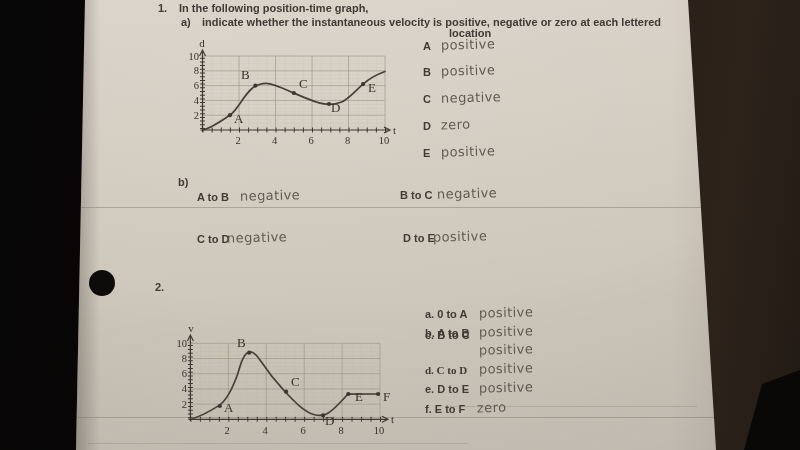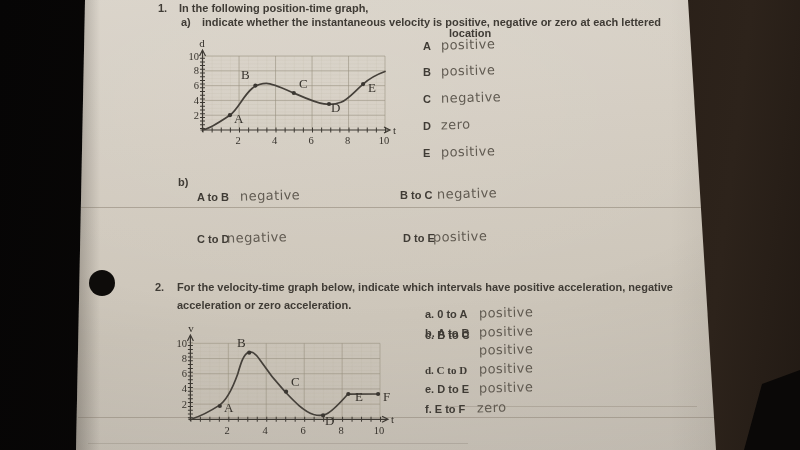--- a/index.html
+++ b/index.html
@@ -69,22 +69,20 @@
   <span class="print" style="left:197px;top:191px;">A to B</span>
   <span class="hand" style="left:240px;top:189px;">negative</span>
   <span class="print" style="left:400px;top:189px;">B to C</span>
   <span class="hand" style="left:437px;top:187px;">negative</span>
   <span class="print" style="left:197px;top:233px;text-align:center;">C to D</span>
   <span class="hand" style="left:227px;top:231px;">negative</span>
   <span class="print" style="left:403px;top:232px;">D to E</span>
   <span class="hand" style="left:433px;top:230px;">positive</span>
 
   <span class="print" style="left:155px;top:281px;">2.</span>
-  <span class="print" style="left:177px;top:281px;">For the velocity-time graph below, indicate which intervals have positive acceleration, negative</span>
-  <span class="print" style="left:177px;top:299px;">acceleration or zero acceleration.</span>
 
   <span class="print" style="left:425px;top:308px;">a. 0 to A</span>
   <span class="hand" style="left:479px;top:306px;">positive</span>
   <span class="print" style="left:425px;top:327px;">b. A to B</span>
   <span class="hand" style="left:479px;top:325px;">positive</span>
   <span class="print" style="left:425px;top:329px;">c. B to C</span>
   <span class="hand" style="left:479px;top:343px;">positive</span>
   <span class="print" style="left:425px;top:364px;font-family:Liberation Serif, serif;">d. C to D</span>
   <span class="hand" style="left:479px;top:362px;">positive</span>
   <span class="print" style="left:425px;top:383px;text-align:center;">e. D to E</span>

